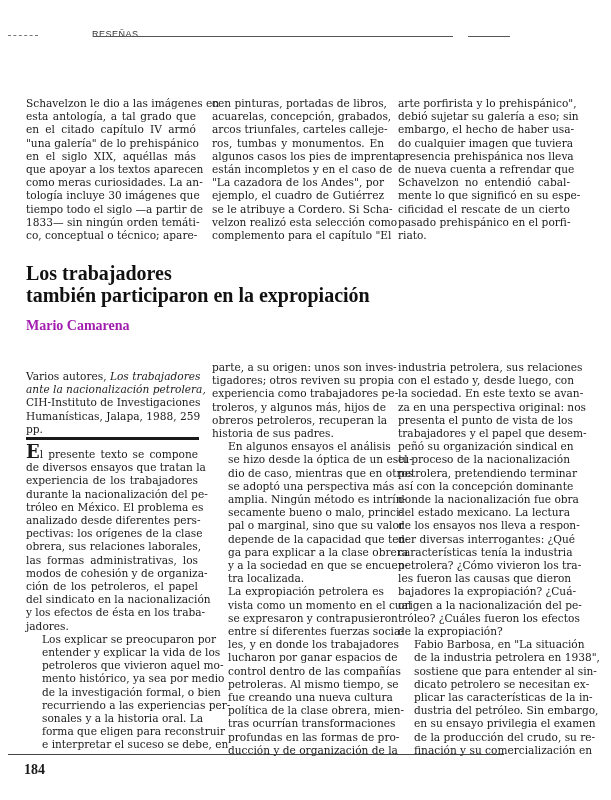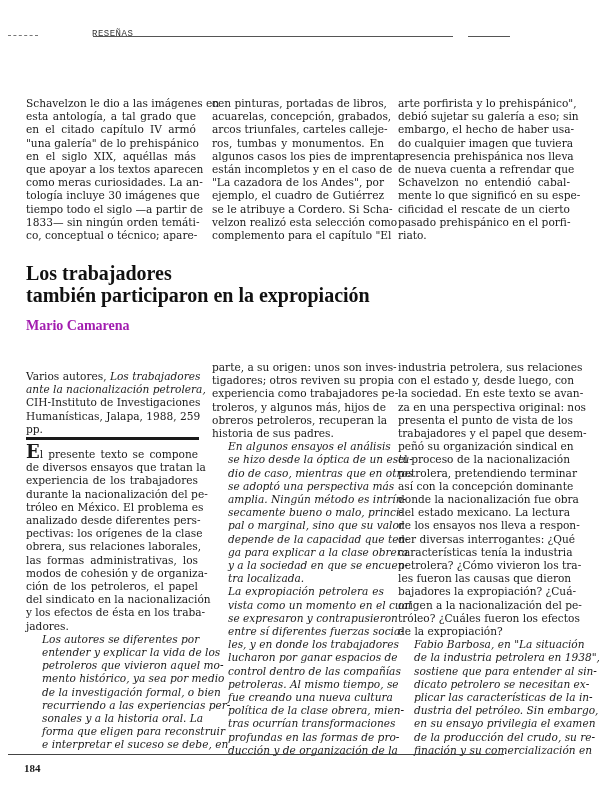--- a/index.html
+++ b/index.html
@@ -1,27 +1,27 @@
 <!DOCTYPE html>
 <html><head>
 <meta charset="utf-8">
 <style>
   html, body { margin: 0; padding: 0; background: #ffffff; }
   body { width: 611px; height: 800px; position: relative; overflow: hidden;
          font-family: "DejaVu Serif", "Liberation Serif", serif; color: #1a1a1a; }
   .header { position: absolute; top: 30px; left: 8px; width: 495px; height: 12px; }
   .header .dashes { position: absolute; left: 0; top: 5px; width: 30px; border-top: 1px dashed #777; }
-  .header .label { position: absolute; left: 36px; top: -1px; font-family: Liberation Mono, monospace;
+  .header .label { position: absolute; left: 36px; top: -1px; font-family: Liberation Sans, sans-serif;
                    font-size: 9px; letter-spacing: 0.5px; color: #333; padding-left: 48px; }
   .header .rule { position: absolute; left: 85px; top: 6px; width: 360px; border-top: 1px solid #555; }
   .header .rule2 { position: absolute; left: 460px; top: 6px; width: 42px; border-top: 1px solid #555; }
 
   .col { position: absolute; font-size: 10.6px; line-height: 13.2px; text-align: justify; }
   .col p { margin: 0; }
-  .col p.indent { text-indent: 16px; font-style: italic; }
+  .col p.indent { text-indent: 16px; }
   .col p .ln { display: block; text-align: justify; text-align-last: justify; white-space: nowrap; }
   .col p .ln.last { text-align-last: left; }
 
   .top1 { left: 26px; top: 97px; width: 170px; }
   .top2 { left: 212px; top: 97px; width: 172px; }
   .top3 { left: 398px; top: 97px; width: 172px; }
 
   .title { position: absolute; left: 26px; top: 262px; font-family: "Liberation Serif", serif;
            font-weight: bold; font-size: 20px; line-height: 22px; color: #111; }
   .author { position: absolute; left: 26px; top: 318px; font-family: "Liberation Serif", serif;
@@ -35,21 +35,21 @@
 
   .b1 { left: 26px; top: 445px; width: 172px; }
   .b2 { left: 212px; top: 361px; width: 172px; }
   .b3 { left: 398px; top: 361px; width: 172px; }
 
   .dropcap { font-size: 18px; font-weight: bold; line-height: 13px; }
 
   .footrule { position: absolute; top: 754px; left: 8px; width: 496px; height: 0;
               border-top: 1.5px solid #444; }
   .pagenum { position: absolute; left: 24px; top: 762px; font-family: "Liberation Serif", serif;
-             font-weight: bold; font-size: 11px; }
+             font-weight: bold; font-size: 14px; }
 </style>
 </head>
 <body>
 
 <div class="header">
   <div class="dashes"></div>
   <span class="label">RESEÑAS</span>
   <div class="rule"></div>
   <div class="rule2"></div>
 </div>
@@ -126,21 +126,21 @@
       <span class="ln">pectivas: los orígenes de la clase</span>
       <span class="ln">obrera, sus relaciones laborales,</span>
       <span class="ln">las formas administrativas, los</span>
       <span class="ln">modos de cohesión y de organiza-</span>
       <span class="ln">ción de los petroleros, el papel</span>
       <span class="ln">del sindicato en la nacionalización</span>
       <span class="ln">y los efectos de ésta en los traba-</span>
       <span class="ln last">jadores.</span>
     </p>
   <p class="indent">
-      <span class="ln">Los autores se diferentes por</span>
+      <span class="ln">Los explicar se preocuparon por</span>
       <span class="ln">entender y explicar la vida de los</span>
       <span class="ln">petroleros que vivieron aquel mo-</span>
       <span class="ln">mento histórico, ya sea por medio</span>
       <span class="ln">de la investigación formal, o bien</span>
       <span class="ln">recurriendo a las experiencias per-</span>
       <span class="ln">sonales y a la historia oral. La</span>
       <span class="ln">forma que eligen para reconstruir</span>
       <span class="ln">e interpretar el suceso se debe, en</span>
     </p>
 </div>

